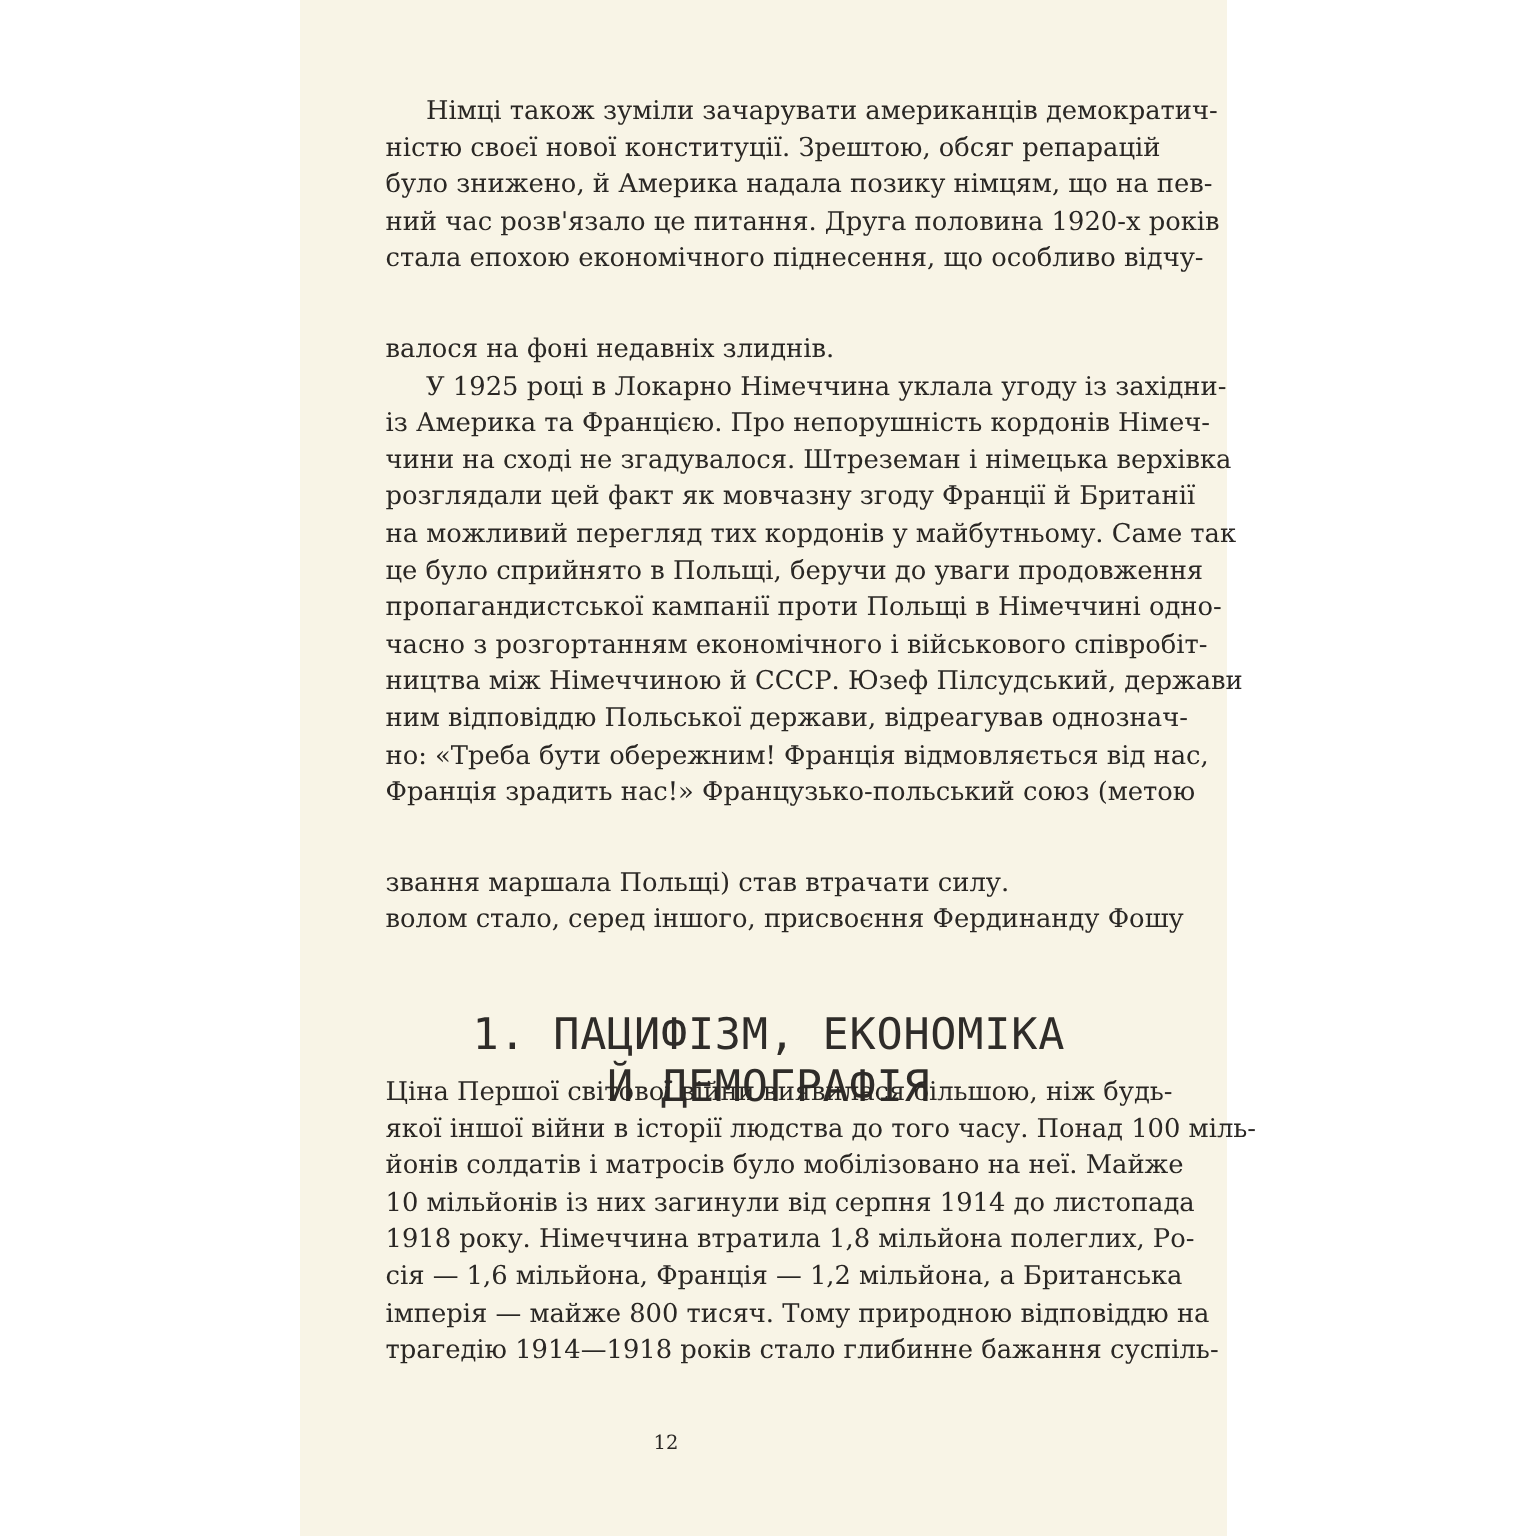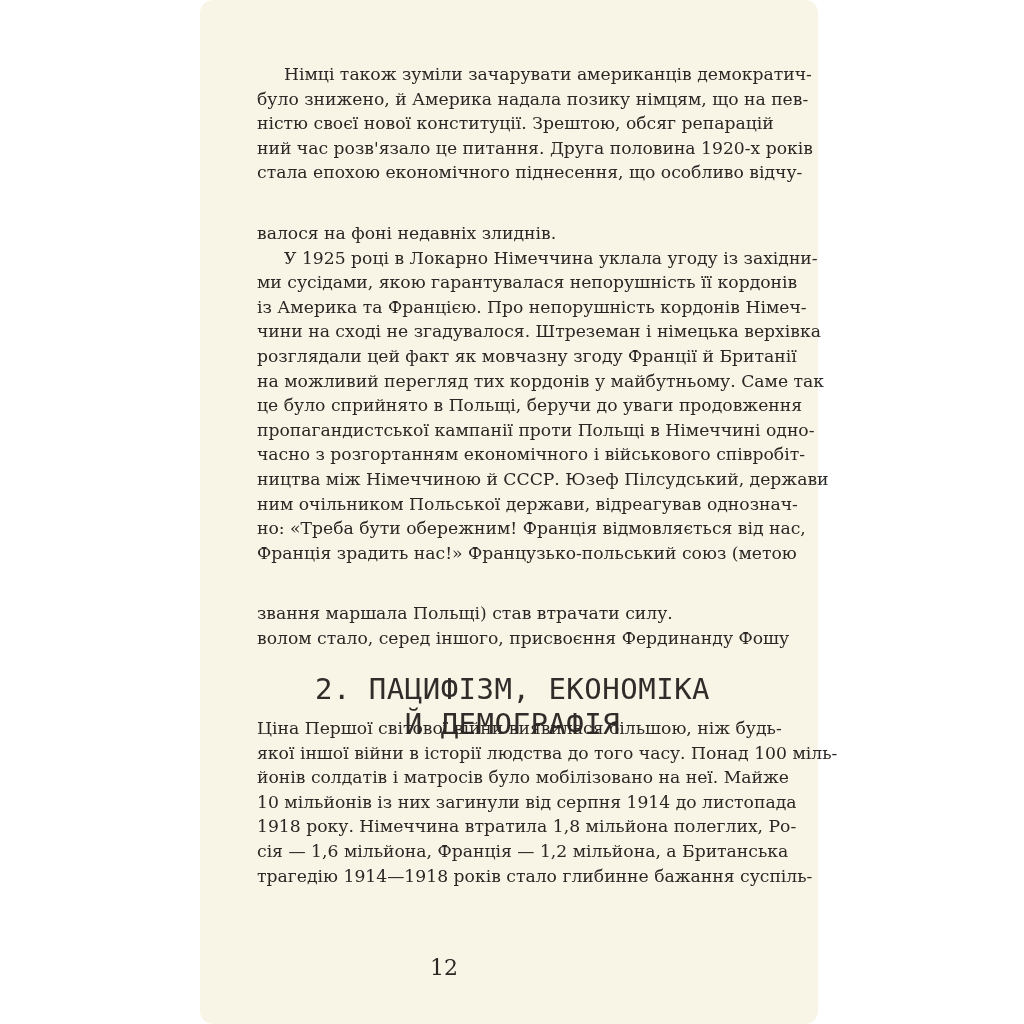--- a/index.html
+++ b/index.html
@@ -7,21 +7,20 @@
       width: 1024px; height: 1024px;
       background: #ffffff;
       position: relative;
       overflow: hidden;
     }
     .page {
       position: absolute;
       left: 200px; top: 0;
       width: 618px; height: 1024px;
       background: #f8f4e6;
-      border-radius: 13px;
     }
     .text-block {
       position: absolute;
       left: 57px;
       width: 511px;
       font-family: "DejaVu Serif", "Liberation Serif", serif;
       font-size: 17.2px;
       line-height: 24.6px;
       color: #2a2724;
     }
@@ -53,68 +52,68 @@
       letter-spacing: 0.5px;
     }
     .heading span { display: block; }
     .bottom-block { top: 716px; }
     .page-number {
       position: absolute;
       left: 0; width: 488px;
       top: 955px;
       text-align: center;
       font-family: "DejaVu Serif", "Liberation Serif", serif;
-      font-size: 22px;
+      font-size: 13px;
       color: #2a2724;
     }
   </style>
 </head>
 <body>
 
 <div class="page">
 
   <div class="text-block top-block">
     <p>
       <span class="line indent">Німці також зуміли зачарувати американців демократич-</span>
+      <span class="line">ністю своєї нової конституції. Зрештою, обсяг репарацій</span>
       <span class="line">було знижено, й Америка надала позику німцям, що на пев-</span>
-      <span class="line">ністю своєї нової конституції. Зрештою, обсяг репарацій</span>
       <span class="line">ний час розв'язало це питання. Друга половина 1920-х років</span>
       <span class="line">стала епохою економічного піднесення, що особливо відчу-</span>
       <span class="line last">валося на фоні недавніх злиднів.</span>
     </p>
     <p>
       <span class="line indent">У 1925 році в Локарно Німеччина уклала угоду із західни-</span>
-      <span class="line">ми сусідами, якою гарантувалася непорушність її кордонів</span>
       <span class="line">із Америка та Францією. Про непорушність кордонів Німеч-</span>
       <span class="line">чини на сході не згадувалося. Штреземан і німецька верхівка</span>
       <span class="line">розглядали цей факт як мовчазну згоду Франції й Британії</span>
       <span class="line">на можливий перегляд тих кордонів у майбутньому. Саме так</span>
       <span class="line">це було сприйнято в Польщі, беручи до уваги продовження</span>
       <span class="line">пропагандистської кампанії проти Польщі в Німеччині одно-</span>
       <span class="line">часно з розгортанням економічного і військового співробіт-</span>
       <span class="line">ництва між Німеччиною й СССР. Юзеф Пілсудський, держави</span>
-      <span class="line">ним очільником Польської держави, відреагував однознач-</span>
+      <span class="line">ним відповіддю Польської держави, відреагував однознач-</span>
       <span class="line">но: «Треба бути обережним! Франція відмовляється від нас,</span>
       <span class="line">Франція зрадить нас!» Французько-польський союз (метою</span>
       <span class="line last">звання маршала Польщі) став втрачати силу.</span>
       <span class="line">волом стало, серед іншого, присвоєння Фердинанду Фошу</span>
     </p>
   </div>
 
   <h2 class="heading">
-    <span>2. ПАЦИФІЗМ, ЕКОНОМІКА</span>
+    <span>1. ПАЦИФІЗМ, ЕКОНОМІКА</span>
     <span>Й ДЕМОГРАФІЯ</span>
   </h2>
 
   <div class="text-block bottom-block">
     <p>
       <span class="line">Ціна Першої світової війни виявилася більшою, ніж будь-</span>
       <span class="line">якої іншої війни в історії людства до того часу. Понад 100 міль-</span>
       <span class="line">йонів солдатів і матросів було мобілізовано на неї. Майже</span>
       <span class="line">10 мільйонів із них загинули від серпня 1914 до листопада</span>
       <span class="line">1918 року. Німеччина втратила 1,8 мільйона полеглих, Ро-</span>
       <span class="line">сія — 1,6 мільйона, Франція — 1,2 мільйона, а Британська</span>
+      <span class="line">імперія — майже 800 тисяч. Тому природною відповіддю на</span>
       <span class="line">трагедію 1914—1918 років стало глибинне бажання суспіль-</span>
     </p>
   </div>
 
   <div class="page-number">12</div>
 </div>
 
 </body></html>

